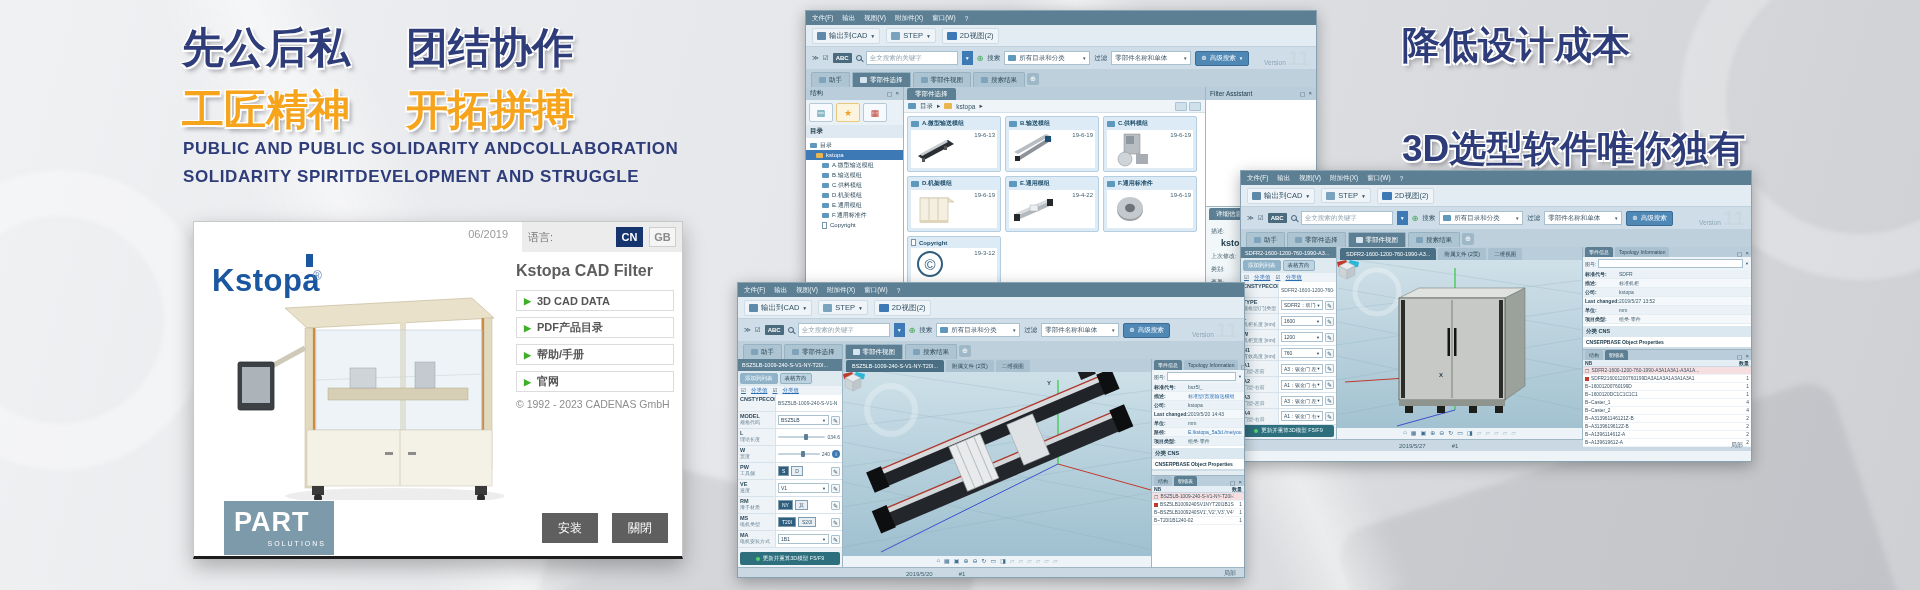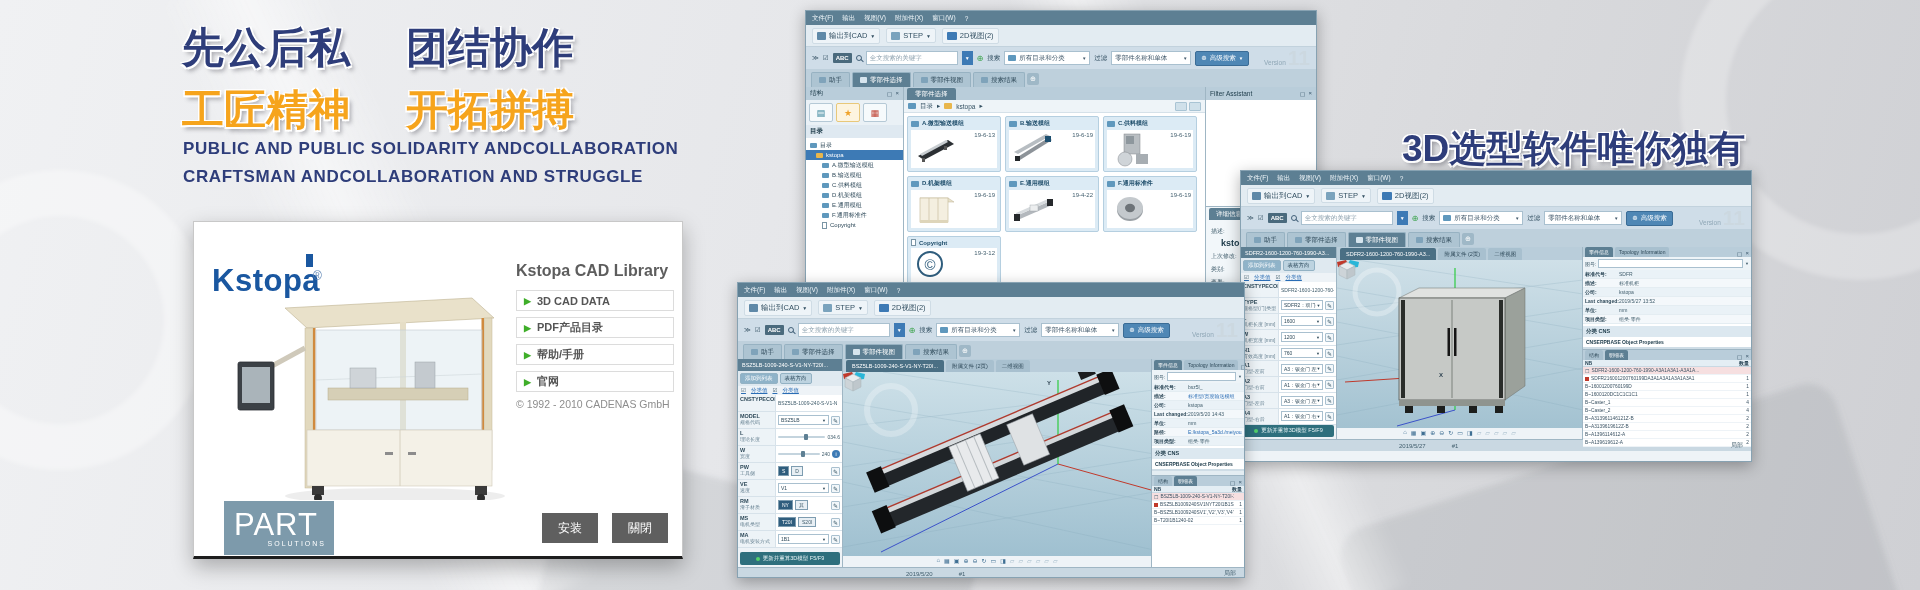--- a/index.html
+++ b/index.html
@@ -38,21 +38,21 @@
 .klogo .bar{display:inline-block;width:7px;height:13px;background:#1a57a0;margin-left:-14px;margin-bottom:24px}
 .klogo sup{font-size:12px;color:#5f86b5;font-weight:normal}
 .inst-right{position:absolute;right:8px;top:34px;width:158px}
 .inst-title{font-size:16px;font-weight:bold;color:#5d5d5d;margin:6px 0 10px 0}
 .inst-btn{display:flex;align-items:center;gap:6px;width:100%;height:21px;background:#fff;border:1px solid #dcdcdc;
   margin-bottom:6px;padding-left:7px;font-size:11px;font-weight:bold;color:#555;cursor:pointer}
 .inst-btn .tri{color:#3fae29;font-size:9px}
 .inst-copy{font-size:10.5px;color:#8d8d8d;margin-top:4px}
 .inst-bot{position:absolute;left:0;bottom:0;right:0;height:56px;background:#fff;display:flex;align-items:center}
 .part-logo{width:110px;height:54px;background:#7d9aab;margin-left:30px;color:#fff;position:relative;cursor:pointer}
-.part-top{position:absolute;left:10px;top:6px;font-size:31px;font-weight:normal;letter-spacing:1px}
+.part-top{position:absolute;left:10px;top:6px;font-size:27px;font-weight:bold;letter-spacing:1px}
 .part-sub{position:absolute;right:8px;bottom:8px;font-size:7px;letter-spacing:2px}
 .inst-act{margin-left:auto;display:flex;gap:14px;padding-right:14px}
 .gray-btn{width:56px;height:30px;background:#5f5f5f;color:#fff;font-size:12px;display:flex;align-items:center;justify-content:center;cursor:pointer}
 
 
 .cadwin{position:absolute;background:#eef3f7;border:1px solid #87a2b2;box-shadow:0 4px 14px rgba(0,0,0,.3);overflow:hidden}
 .mbar{height:14px;background:#5d7f93;display:flex;align-items:center;gap:9px;padding:0 6px;color:#eef4f8;font-size:6.5px}
 .tbar{height:22px;background:#e3ecf2;border-bottom:1px solid #c2d2dd;display:flex;align-items:center;gap:6px;padding:0 6px;font-size:7.5px;color:#335062}
 .titem{display:flex;align-items:center;gap:3px;padding:2px 4px;border:1px solid #cfdce5;background:#eef4f8;border-radius:2px;cursor:pointer}
 .mini{display:inline-block;border-radius:1px}
@@ -200,25 +200,34 @@
 
   <div class="hero hl1 navy outl cnrow">
     <span>先公后私</span>
     <span>团结协作</span>
   </div>
   <div class="hero hl2 orange outl cnrow">
     <span>工匠精神</span>
     <span>开拓拼搏</span>
   </div>
   <div class="hero he1 navy">PUBLIC AND PUBLIC SOLIDARITY ANDCOLLABORATION</div>
-  <div class="hero he2 navy">CRAFTSMAN ANDCOLLABORATION AND STRUGGLE</div>
-
+  <div class="hero he2 navy">SOLIDARITY SPIRITDEVELOPMENT AND STRUGGLE</div>
+
+  <div class="hero hr1 navy outl">降低设计成本</div>
   <div class="hero hr3 navy outl">3D选型软件唯你独有</div>
 
   <div class="inst">
+    <div class="inst-top">
+      <div class="inst-date">06/2019</div>
+      <div class="lang-bar">
+        <span class="lang-lab">语言:</span>
+        <span class="lang-btn lang-cn">CN</span>
+        <span class="lang-btn lang-gb">GB</span>
+      </div>
+    </div>
     <div class="klogo"><span>Kstopa</span><span class="bar"></span><sup>®</sup></div>
 
     <svg width="310" height="240" viewBox="0 0 310 240" style="position:absolute;left:16px;top:48px">
       <ellipse cx="185" cy="226" rx="110" ry="8" fill="rgba(0,0,0,0.07)"></ellipse>
       <polygon points="75,38 262,28 284,48 97,58" fill="#e9e1ca" stroke="#bdb191" stroke-width="0.6"></polygon>
       <rect x="95" y="58" width="8" height="160" fill="#e2d9be" stroke="#c4b996" stroke-width="0.5"></rect>
       <rect x="103" y="58" width="2.5" height="160" fill="#d08a3e"></rect>
       <rect x="274" y="48" width="8" height="152" fill="#e2d9be" stroke="#c4b996" stroke-width="0.5"></rect>
       <rect x="271.5" y="48" width="2.5" height="152" fill="#d08a3e"></rect>
       <rect x="190" y="52" width="6" height="160" fill="#e6dec6"></rect>
@@ -234,38 +243,38 @@
       <rect x="102" y="216" width="12" height="9" fill="#3a3a3a"></rect>
         <rect x="265" y="216" width="12" height="9" fill="#3a3a3a"></rect>
       <circle cx="108" cy="228" r="4" fill="#2c2c2c"></circle>
         <circle cx="271" cy="228" r="4" fill="#2c2c2c"></circle>
       <path d="M95,78 L62,96" stroke="#cfc9ba" stroke-width="5" fill="none"></path>
       <rect x="28" y="92" width="36" height="48" rx="2" fill="#3c4146" stroke="#2b2f33" stroke-width="0.8"></rect>
       <rect x="32" y="97" width="28" height="36" fill="#aab4ba"></rect>
     </svg>
 
     <div class="inst-right">
-      <div class="inst-title">Kstopa CAD Library</div>
+      <div class="inst-title">Kstopa CAD Filter</div>
       <div class="inst-btn">
         <span class="tri">▶</span>
         <span>3D CAD DATA</span>
         </div>
       <div class="inst-btn">
         <span class="tri">▶</span>
         <span>PDF产品目录</span>
         </div>
       <div class="inst-btn">
         <span class="tri">▶</span>
         <span>帮助/手册</span>
         </div>
       <div class="inst-btn">
         <span class="tri">▶</span>
         <span>官网</span>
         </div>
-      <div class="inst-copy">© 1992 - 2010 CADENAS GmbH</div>
+      <div class="inst-copy">© 1992 - 2023 CADENAS GmbH</div>
     </div>
 
     <div class="inst-bot">
       <div class="part-logo">
         <span class="part-top">PART</span>
         <span class="part-sub">SOLUTIONS</span>
       </div>
       <div class="inst-act">
         <div class="gray-btn">安装</div>
         <div class="gray-btn">關閉</div>

